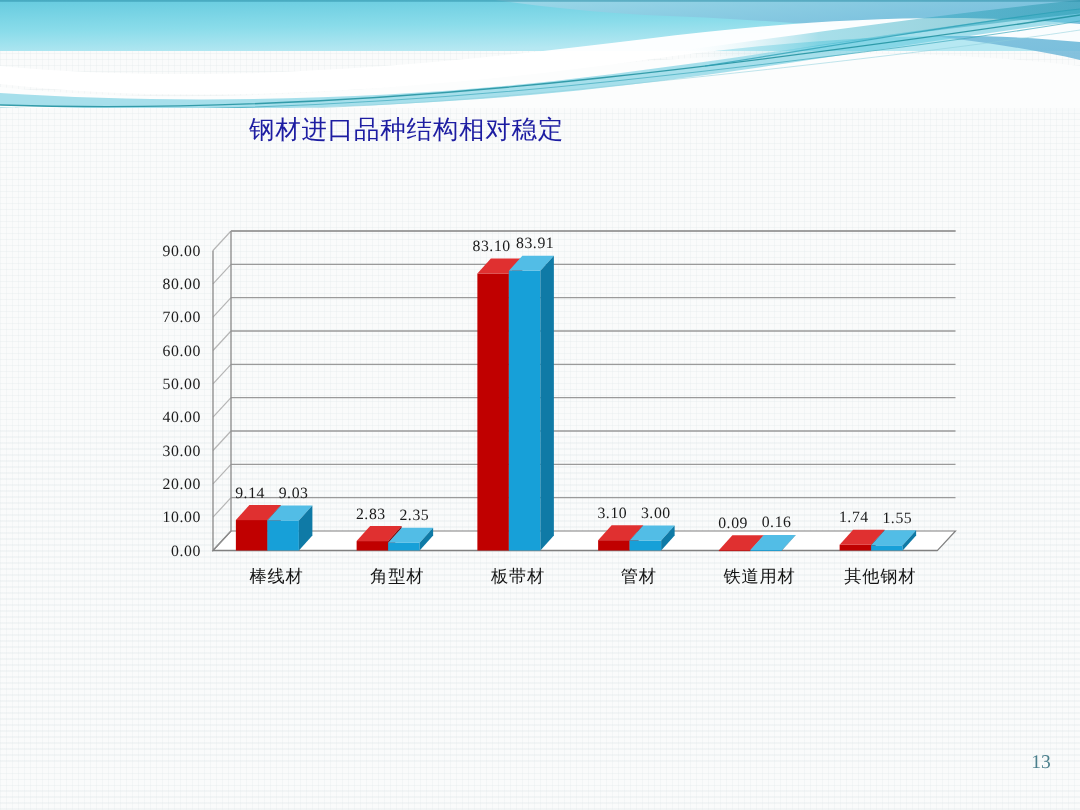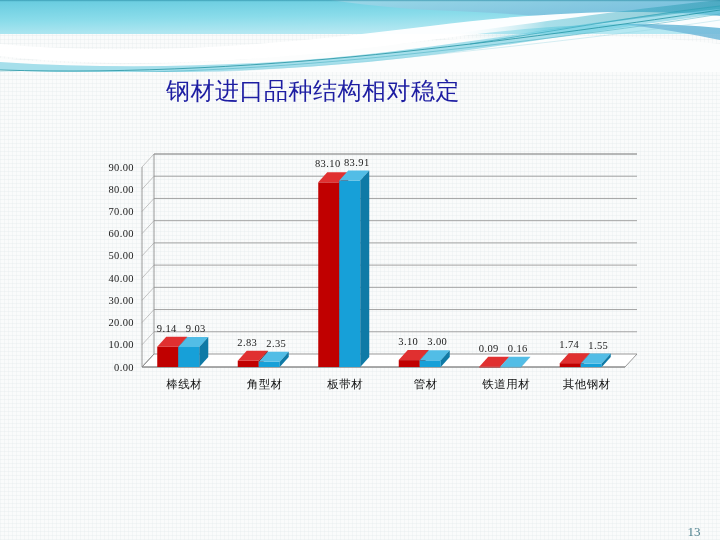--- a/index.html
+++ b/index.html
@@ -32,21 +32,21 @@
     width: 720px;
     height: 72px;
   }
 
   
   #slide-title {
     position: absolute;
     left: 166px;
     top: 75px;
     font-family: "DejaVu Sans", "Liberation Sans", sans-serif;
-    font-size: 24px;
+    font-size: 17px;
     font-weight: 500;
     letter-spacing: 0.5px;
     color: #1d1da2;
     white-space: nowrap;
   }
 
   
   #chart-area {
     position: absolute;
     left: 90px;
@@ -72,21 +72,21 @@
     font-family: "Liberation Serif", "DejaVu Serif", serif;
     font-size: 10.5px;
     fill: #1a1a1a;
     letter-spacing: 0.4px;
   }
 
   
   #page-number {
     position: absolute;
     left: 694px;
-    top: 532px;
+    top: 508px;
     transform: translate(-50%, -50%);
     font-family: "Liberation Serif", "DejaVu Serif", serif;
     font-size: 13px;
     color: #4b7f8c;
   }
 </style>
 </head>
 <body>
 
 <div id="slide">

